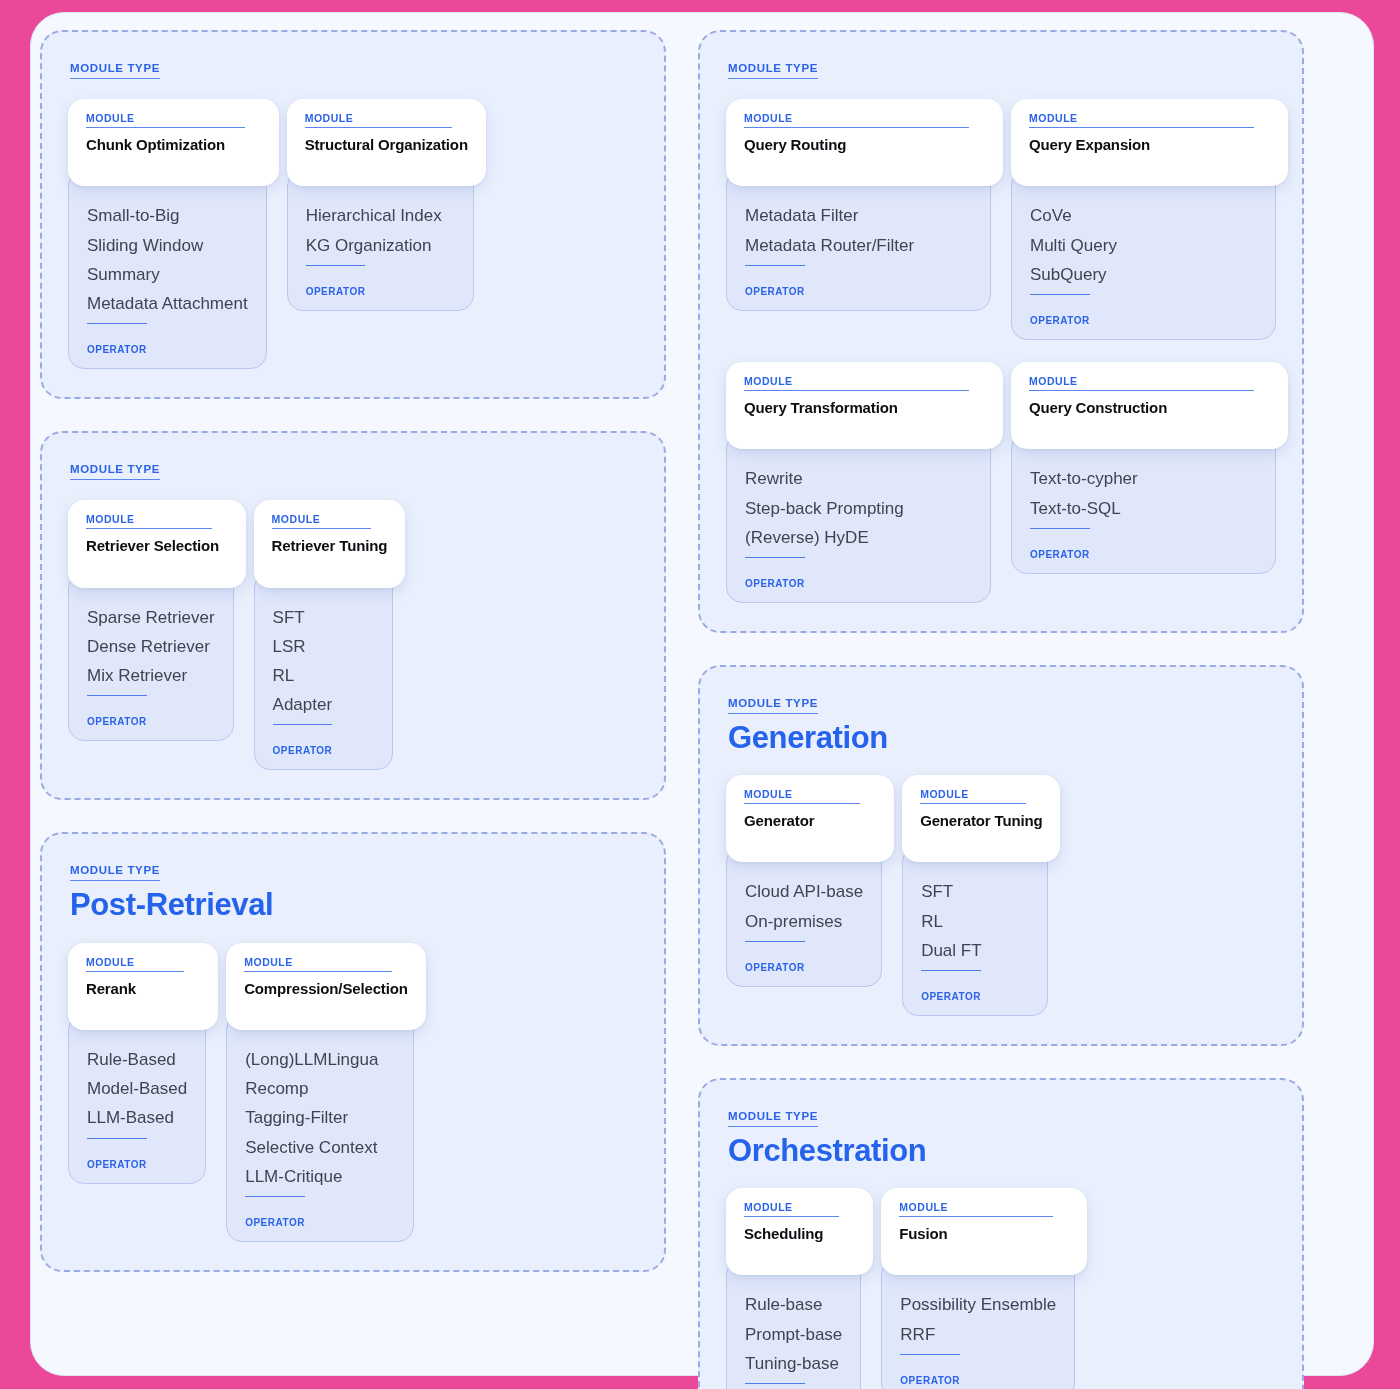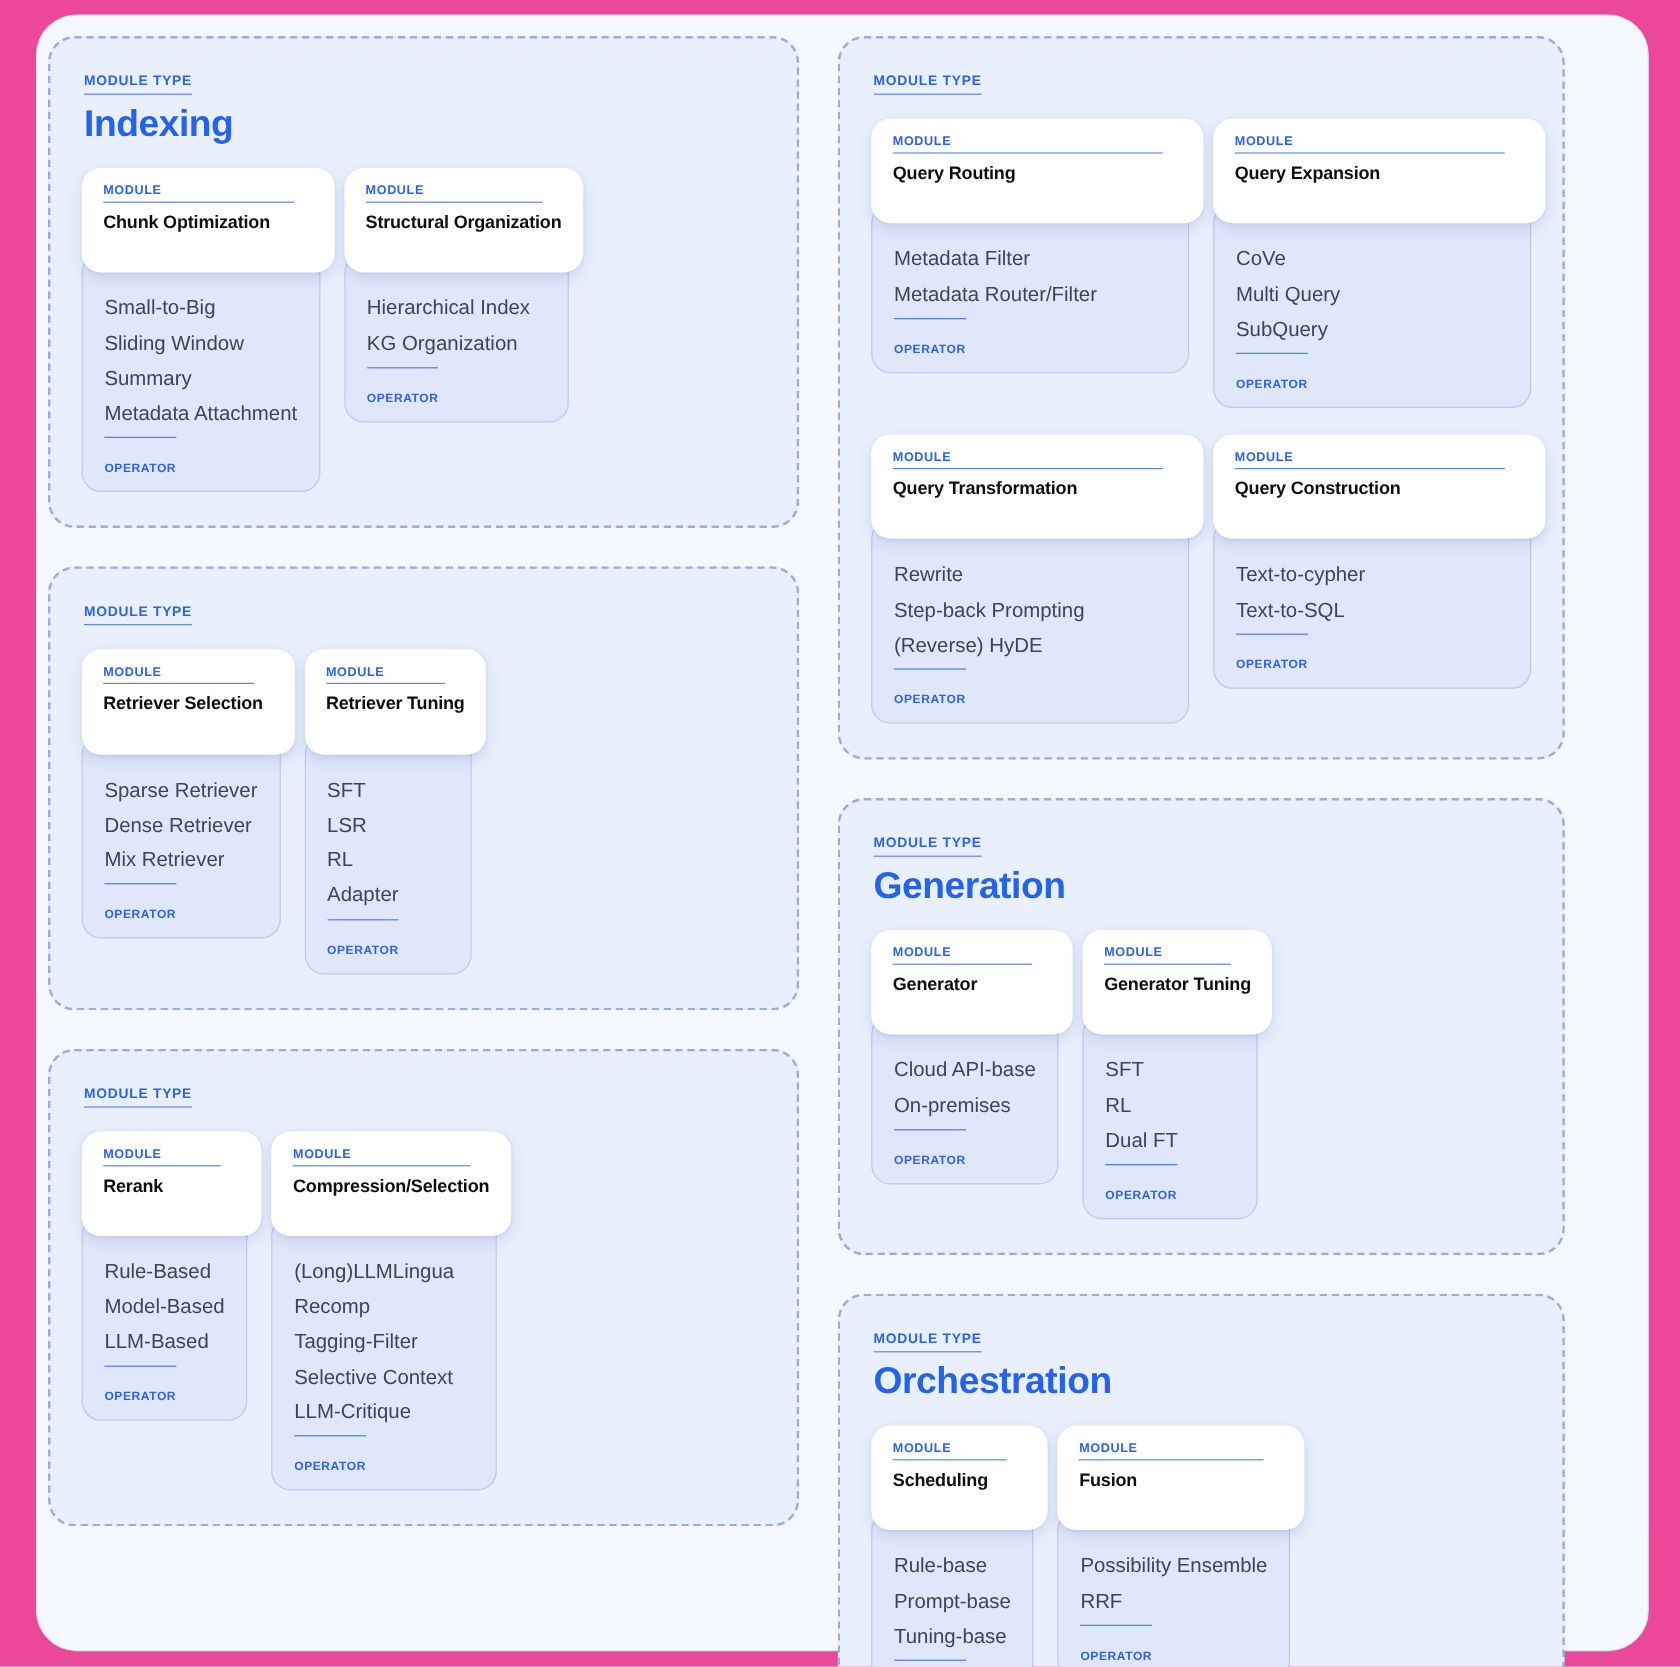--- a/index.html
+++ b/index.html
@@ -149,21 +149,21 @@
   .w-half { flex: 0 0 calc(50% - 10px); }
 </style>
 </head>
 <body>
 
 <div id="canvas">
   <div class="outer-shell"></div>
 
   <div class="columns">
     <div class="col col-left" id="column-left">
-        <div class="group"><span class="group-type-label">MODULE TYPE</span><div class="group-title">Indexing</div><div class="group-cards">
+        <div class="group"><span class="group-type-label">MODULE TYPE</span><div class="group-cards">
             <div class="module-card">
               <div class="card-head">
                 <span class="card-head-label">MODULE</span>
                 <div class="card-head-title">Chunk Optimization</div>
               </div>
               <div class="card-body"><div class="op-item">Small-to-Big</div><div class="op-item">Sliding Window</div><div class="op-item">Summary</div><div class="op-item">Metadata Attachment</div><span class="card-foot-label">OPERATOR</span></div>
             </div>
             <div class="module-card">
               <div class="card-head">
                 <span class="card-head-label">MODULE</span>
@@ -181,21 +181,21 @@
               <div class="card-body"><div class="op-item">Sparse Retriever</div><div class="op-item">Dense Retriever</div><div class="op-item">Mix Retriever</div><span class="card-foot-label">OPERATOR</span></div>
             </div>
             <div class="module-card">
               <div class="card-head">
                 <span class="card-head-label">MODULE</span>
                 <div class="card-head-title">Retriever Tuning</div>
               </div>
               <div class="card-body"><div class="op-item">SFT</div><div class="op-item">LSR</div><div class="op-item">RL</div><div class="op-item">Adapter</div><span class="card-foot-label">OPERATOR</span></div>
             </div>
           </div></div>
-        <div class="group"><span class="group-type-label">MODULE TYPE</span><div class="group-cards">
+        <div class="group"><span class="group-type-label">MODULE TYPE</span><div class="group-title">Post-Retrieval</div><div class="group-cards">
             <div class="module-card">
               <div class="card-head">
                 <span class="card-head-label">MODULE</span>
                 <div class="card-head-title">Rerank</div>
               </div>
               <div class="card-body"><div class="op-item">Rule-Based</div><div class="op-item">Model-Based</div><div class="op-item">LLM-Based</div><span class="card-foot-label">OPERATOR</span></div>
             </div>
             <div class="module-card">
               <div class="card-head">
                 <span class="card-head-label">MODULE</span>

